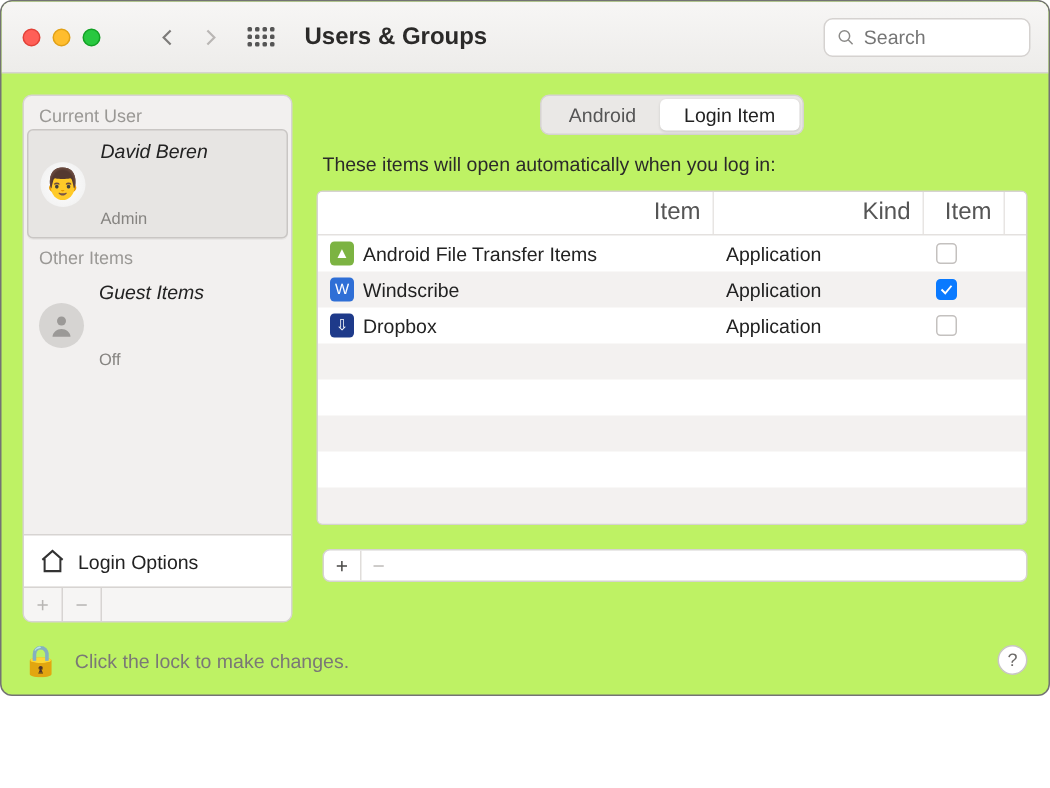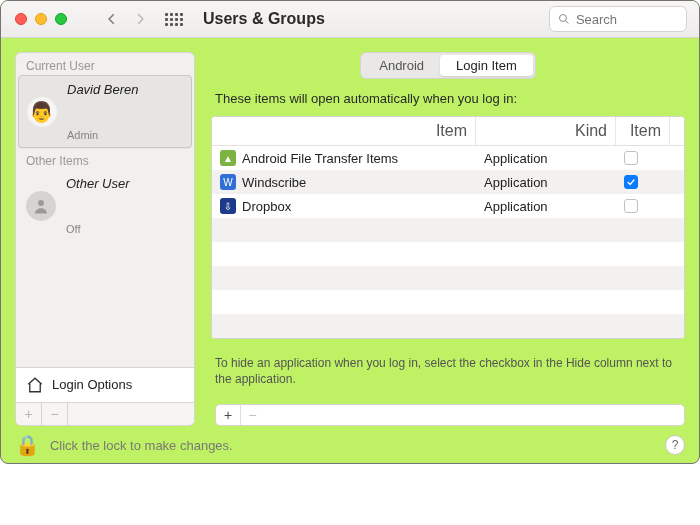--- a/index.html
+++ b/index.html
@@ -142,21 +142,21 @@
       </div>
       <div class="section-label">Other Items</div>
       <div class="user-row">
         <div class="avatar guest">
           <svg viewBox="0 0 24 24">
               <circle cx="12" cy="8" r="4"></circle>
               <path d="M4 22c0-4 4-7 8-7s8 3 8 7"></path>
             </svg>
         </div>
         <div class="user-meta">
-          <div class="uname">Other User</div>
+          <div class="uname">Guest Items</div>
           <div class="urole">Off</div>
         </div>
       </div>
       <div class="flex1"></div>
       <div class="login-opts">
         <svg viewBox="0 0 24 24">
             <path d="M3 11 L12 3 L21 11"></path>
             <path d="M5 10 V21 H19 V10"></path>
           </svg>
         <span>Login Options</span>
@@ -246,21 +246,20 @@
             </div>
           <div class="trow">
               <div></div>
               <div></div>
               <div></div>
               <div></div>
             </div>
         </div>
       </div>
 
-      <div class="hint">To hide an application when you log in, select the checkbox in the Hide column next to the application.</div>
       <div class="pm-small">
         <div class="pm">+</div>
         <div class="pm">−</div>
       </div>
     </div>
 
   </div>
 
   <div class="footer">
     <span class="lock">🔒</span>

